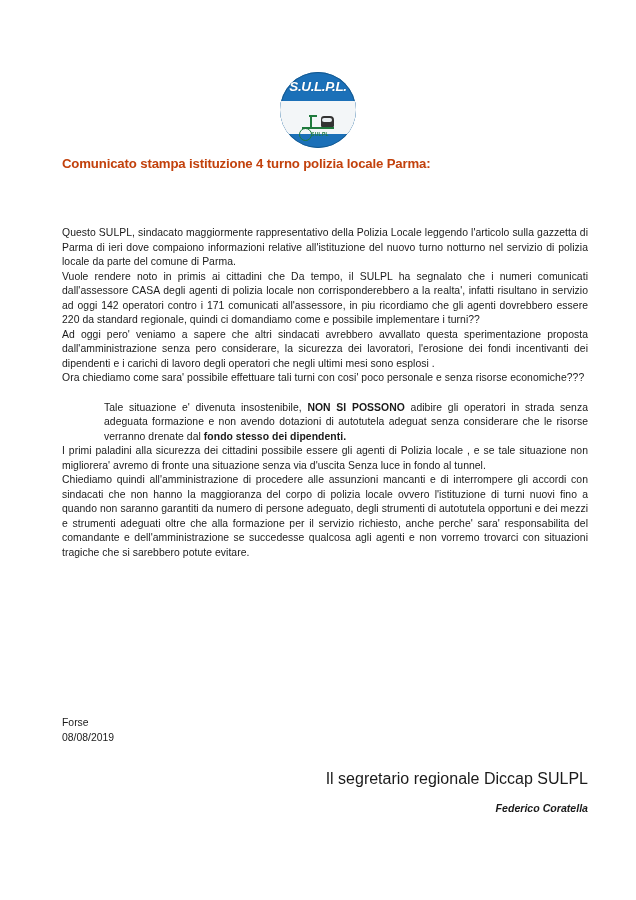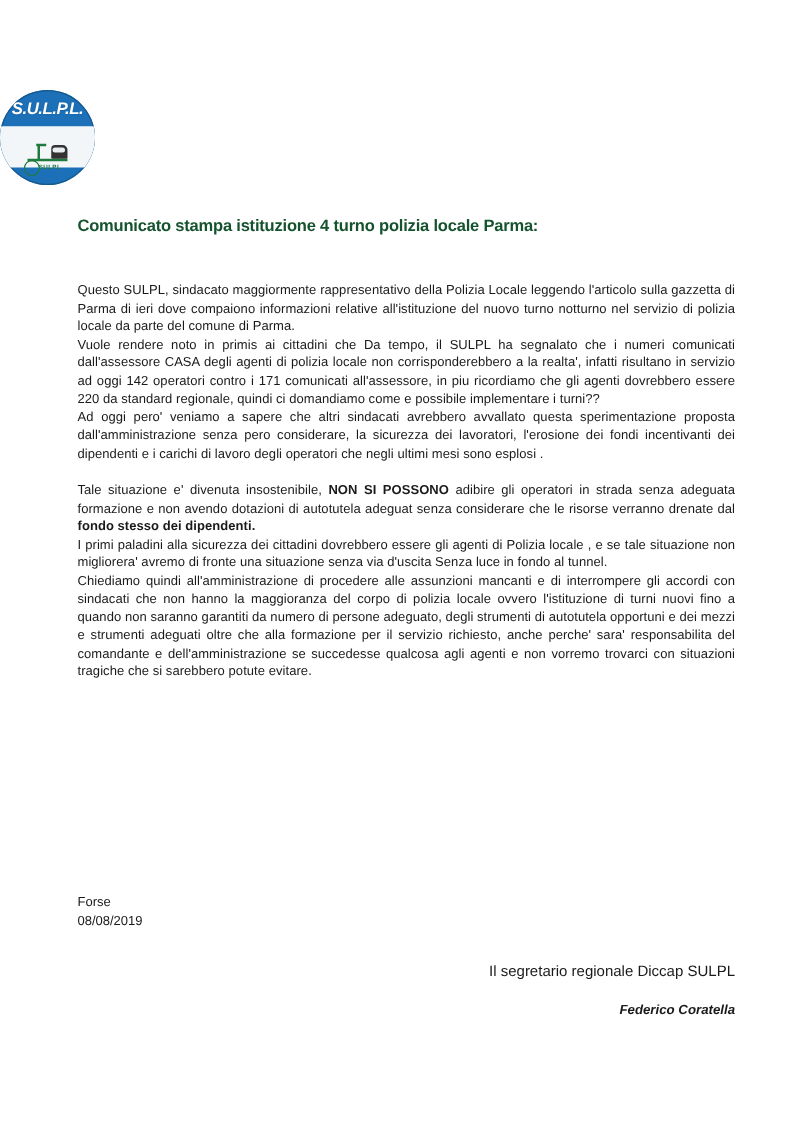--- a/index.html
+++ b/index.html
@@ -17,20 +17,21 @@
     color: #141414;
   }
 
   
   .logo-wrap {
     position: absolute;
     left: 0;
     right: 0;
     top: 72px;
     display: flex;
+    justify-content: center;
   }
   .logo {
     position: relative;
     width: 76px;
     height: 76px;
     border-radius: 50%;
     background: #1b70b8;
     overflow: hidden;
     box-shadow: 0 0 0 1px #15598f inset;
   }
@@ -125,64 +126,64 @@
     letter-spacing: 0.3px;
     color: #1f7a3d;
     white-space: nowrap;
   }
 
   
   .title {
     position: absolute;
     left: 62px;
     right: 50px;
-    top: 172px;
+    top: 155px;
     font-size: 13.2px;
     font-weight: bold;
     line-height: 17.5px;
     letter-spacing: -0.15px;
-    color: #14532d;
+    color: #c2410c;
   }
   .title div { white-space: nowrap; }
 
   
   .body {
     position: absolute;
     left: 62px;
     right: 48px;
     top: 226px;
     font-size: 10.4px;
     line-height: 14.55px;
     text-align: justify;
     color: #1a1a1a;
     letter-spacing: 0.05px;
   }
   .body p {
     margin: 0;
     text-align: justify;
   }
-  .body p.gap { margin-top: 14.5px; }
+  .body p.gap { margin-top: 14.5px; margin-left: 42px; }
   .body b { font-weight: bold; }
 
   
   .placedate {
     position: absolute;
     left: 62px;
     top: 716px;
     font-size: 10.4px;
     line-height: 14.5px;
     color: #1a1a1a;
   }
 
   
   .sig-role {
     position: absolute;
     right: 48px;
     top: 770px;
-    font-size: 12px;
+    font-size: 16px;
     color: #1a1a1a;
     white-space: nowrap;
   }
   .sig-name {
     position: absolute;
     right: 48px;
     top: 802px;
     font-size: 10.6px;
     font-style: italic;
     font-weight: bold;
@@ -212,22 +213,23 @@
   </div>
 
   <div class="title">
     <div>Comunicato stampa istituzione 4 turno polizia locale Parma:</div>
   </div>
 
   <div class="body">
     <p>Questo SULPL, sindacato maggiormente rappresentativo della Polizia Locale leggendo l'articolo sulla gazzetta di Parma di ieri dove compaiono informazioni relative all'istituzione del nuovo turno notturno nel servizio di polizia locale da parte del comune di Parma.</p>
     <p>Vuole rendere noto in primis ai cittadini che Da tempo, il SULPL ha segnalato che i numeri comunicati dall'assessore CASA degli agenti di polizia locale non corrisponderebbero a la realta', infatti risultano in servizio ad oggi 142 operatori contro i 171 comunicati all'assessore, in piu ricordiamo che gli agenti dovrebbero essere 220 da standard regionale, quindi ci domandiamo come e possibile implementare i turni??</p>
     <p>Ad oggi pero' veniamo a sapere che altri sindacati avrebbero avvallato questa sperimentazione proposta dall'amministrazione senza pero considerare, la sicurezza dei lavoratori, l'erosione dei fondi incentivanti dei dipendenti e i carichi di lavoro degli operatori che negli ultimi mesi sono esplosi .</p>
+    <p>Ora chiediamo come sara' possibile effettuare tali turni con cosi' poco personale e senza risorse economiche???</p>
     <p class="gap"><span>Tale situazione e' divenuta insostenibile, </span><b>NON SI POSSONO</b><span> adibire gli operatori in strada senza adeguata formazione e non avendo dotazioni di autotutela adeguat senza considerare che le risorse verranno drenate dal </span><b>fondo stesso dei dipendenti.</b></p>
-    <p>I primi paladini alla sicurezza dei cittadini dovrebbero essere gli agenti di Polizia locale , e se tale situazione non migliorera' avremo di fronte una situazione senza via d'uscita Senza luce in fondo al tunnel.</p>
+    <p>I primi paladini alla sicurezza dei cittadini possibile essere gli agenti di Polizia locale , e se tale situazione non migliorera' avremo di fronte una situazione senza via d'uscita Senza luce in fondo al tunnel.</p>
     <p>Chiediamo quindi all'amministrazione di procedere alle assunzioni mancanti e di interrompere gli accordi con sindacati che non hanno la maggioranza del corpo di polizia locale ovvero l'istituzione di turni nuovi fino a quando non saranno garantiti da numero di persone adeguato, degli strumenti di autotutela opportuni e dei mezzi e strumenti adeguati oltre che alla formazione per il servizio richiesto, anche perche' sara' responsabilita del comandante e dell'amministrazione se succedesse qualcosa agli agenti e non vorremo trovarci con situazioni tragiche che si sarebbero potute evitare.</p>
   </div>
 
   <div class="placedate">
     <div>Forse</div>
     <div>08/08/2019</div>
   </div>
 
   <div class="sig-role">Il segretario regionale Diccap SULPL</div>
   <div class="sig-name">Federico Coratella</div>

